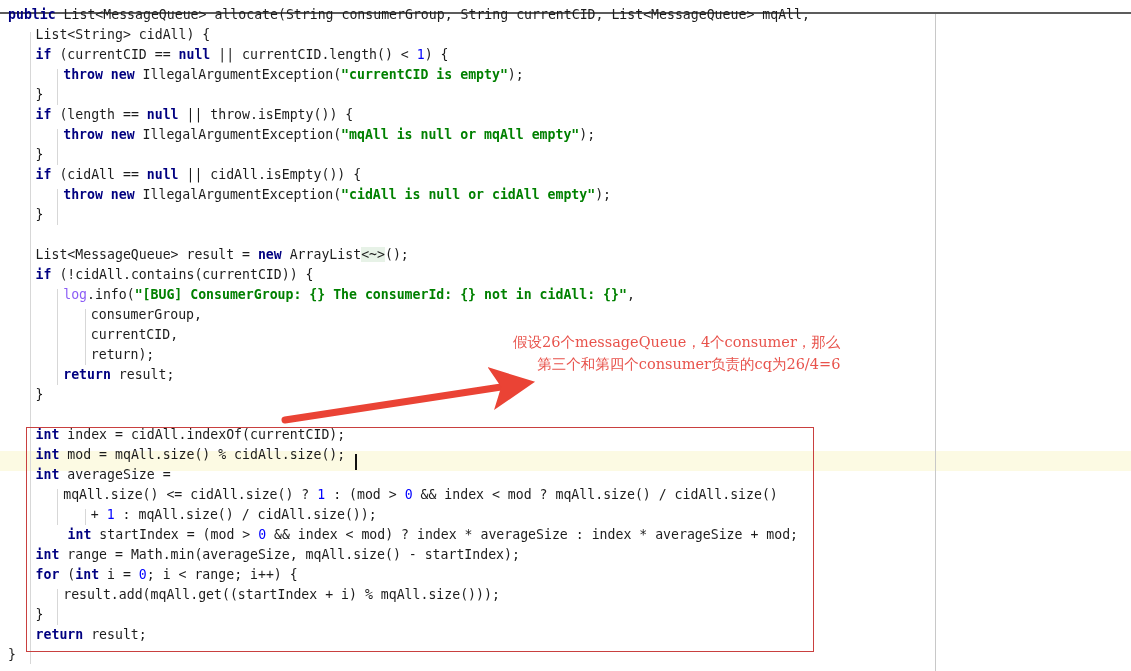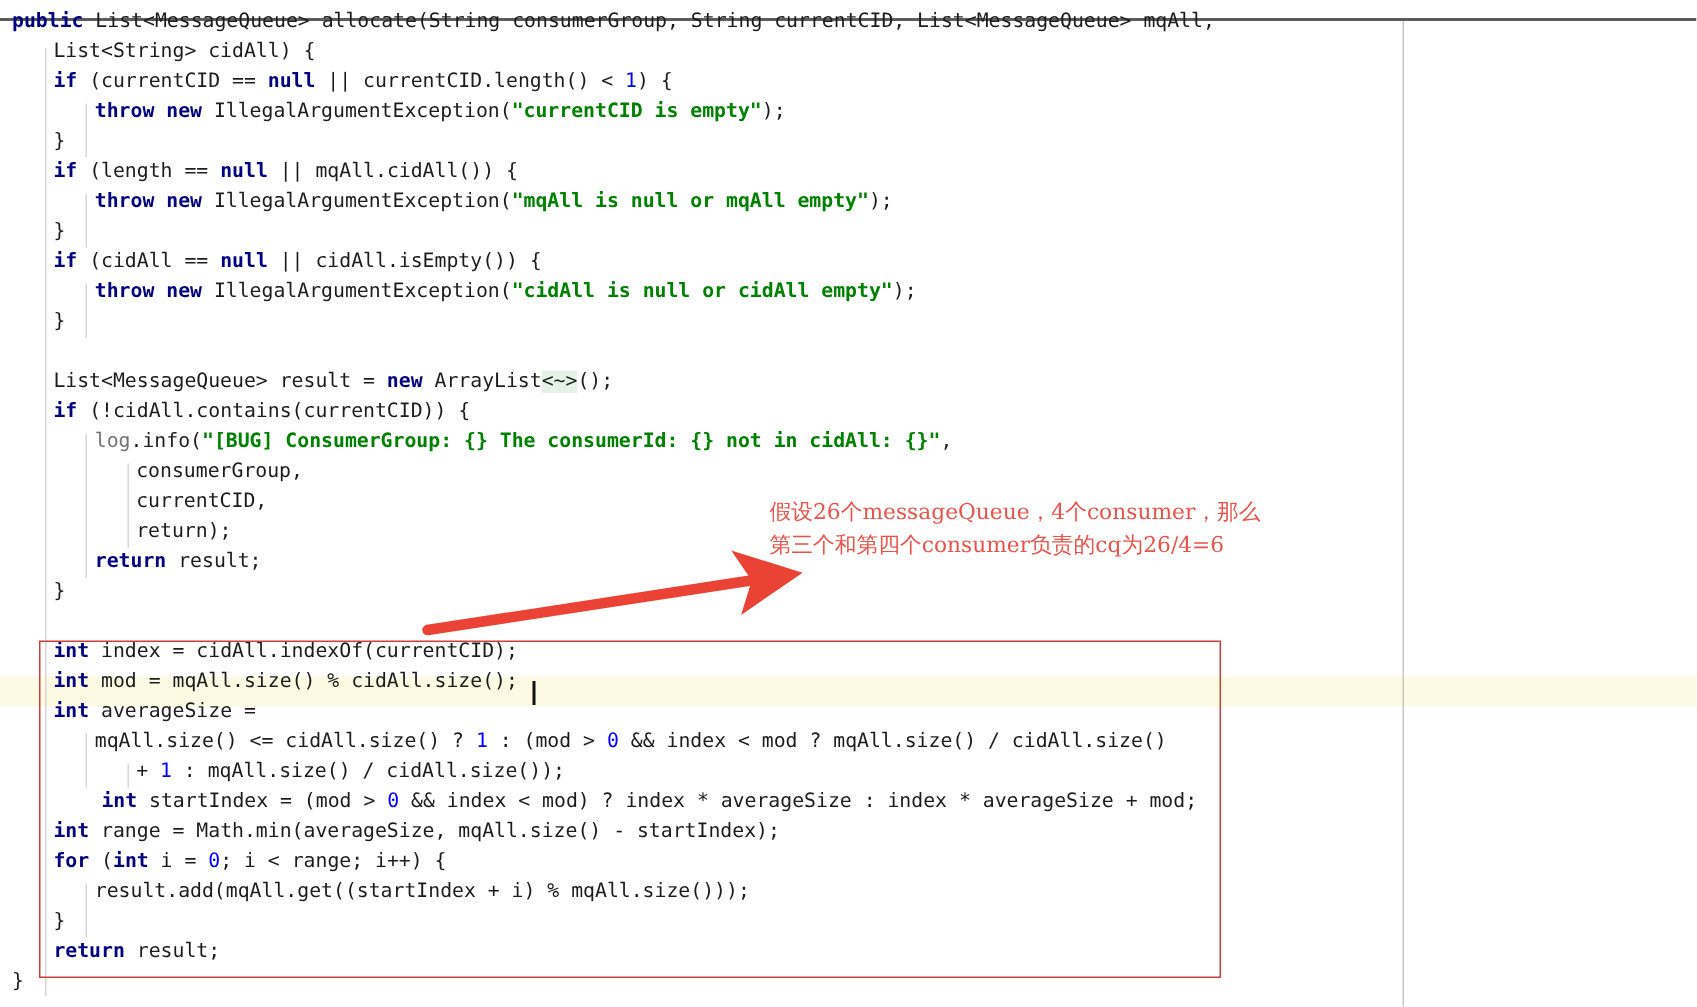--- a/index.html
+++ b/index.html
@@ -62,21 +62,21 @@
     font-family: "DejaVu Sans Mono", "Liberation Mono", monospace;
     font-size: 13.2px;
     color: #1c1c1c;
     letter-spacing: 0px;
   }
 
   
   .kw   { color: #000080; font-weight: bold; }
   .str  { color: #008000; font-weight: bold; }
   .num  { color: #0000ff; }
-  .fld  { color: #737373; }
+  .fld  { color: #8b5cf6; }
   .dia  { background: #e7f2e7; }
   .pln  { color: #1c1c1c; }
 
   
   .indent-guide {
     position: absolute;
     width: 1px;
     background: #d7d7d7;
     z-index: 1;
   }
@@ -94,21 +94,21 @@
   
   .annotation {
     position: absolute;
     z-index: 5;
     color: #e8534c;
     font-family: "DejaVu Serif", "Liberation Serif", serif;
     font-size: 14.5px;
     line-height: 22px;
     white-space: pre;
   }
-  .annotation div { white-space: pre; }
+  .annotation div { white-space: pre; text-align: right; }
 
   .arrow-svg {
     position: absolute;
     z-index: 5;
     pointer-events: none;
   }
 
   
   .caret {
     position: absolute;
@@ -138,21 +138,21 @@
     </div>
 
   <div class="margin-guide" id="marginGuide" style="left: 935px;"></div>
 
   <div class="code-layer" id="codeLayer">
       <div class="ln" style="top: -9px; left: 8px;"><span class="kw">public </span><span class="pln">List&lt;MessageQueue&gt; allocate(String consumerGroup, String currentCID, List&lt;MessageQueue&gt; mqAll,</span></div>
       <div class="ln" style="top: 11px; left: 35.6px;"><span class="pln">List&lt;String&gt; cidAll) {</span></div>
       <div class="ln" style="top: 31px; left: 35.6px;"><span class="kw">if </span><span class="pln">(currentCID == </span><span class="kw">null</span><span class="pln"> || currentCID.length() &lt; </span><span class="num">1</span><span class="pln">) {</span></div>
       <div class="ln" style="top: 51px; left: 63.2px;"><span class="kw">throw new </span><span class="pln">IllegalArgumentException(</span><span class="str">"currentCID is empty"</span><span class="pln">);</span></div>
       <div class="ln" style="top: 71px; left: 35.6px;"><span class="pln">}</span></div>
-      <div class="ln" style="top: 91px; left: 35.6px;"><span class="kw">if </span><span class="pln">(length == </span><span class="kw">null</span><span class="pln"> || mqAll.cidAll()) {</span></div>
+      <div class="ln" style="top: 91px; left: 35.6px;"><span class="kw">if </span><span class="pln">(length == </span><span class="kw">null</span><span class="pln"> || throw.isEmpty()) {</span></div>
       <div class="ln" style="top: 111px; left: 63.2px;"><span class="kw">throw new </span><span class="pln">IllegalArgumentException(</span><span class="str">"mqAll is null or mqAll empty"</span><span class="pln">);</span></div>
       <div class="ln" style="top: 131px; left: 35.6px;"><span class="pln">}</span></div>
       <div class="ln" style="top: 151px; left: 35.6px;"><span class="kw">if </span><span class="pln">(cidAll == </span><span class="kw">null</span><span class="pln"> || cidAll.isEmpty()) {</span></div>
       <div class="ln" style="top: 171px; left: 63.2px;"><span class="kw">throw new </span><span class="pln">IllegalArgumentException(</span><span class="str">"cidAll is null or cidAll empty"</span><span class="pln">);</span></div>
       <div class="ln" style="top: 191px; left: 35.6px;"><span class="pln">}</span></div>
       <div class="ln" style="top: 211px; left: 8px;">&nbsp;</div>
       <div class="ln" style="top: 231px; left: 35.6px;"><span class="pln">List&lt;MessageQueue&gt; result = </span><span class="kw">new </span><span class="pln">ArrayList</span><span class="dia">&lt;~&gt;</span><span class="pln">();</span></div>
       <div class="ln" style="top: 251px; left: 35.6px;"><span class="kw">if </span><span class="pln">(!cidAll.contains(currentCID)) {</span></div>
       <div class="ln" style="top: 271px; left: 63.2px;"><span class="fld">log</span><span class="pln">.info(</span><span class="str">"[BUG] ConsumerGroup: {} The consumerId: {} not in cidAll: {}"</span><span class="pln">,</span></div>
       <div class="ln" style="top: 291px; left: 90.8px; text-align: right;"><span class="pln">consumerGroup,</span></div>

